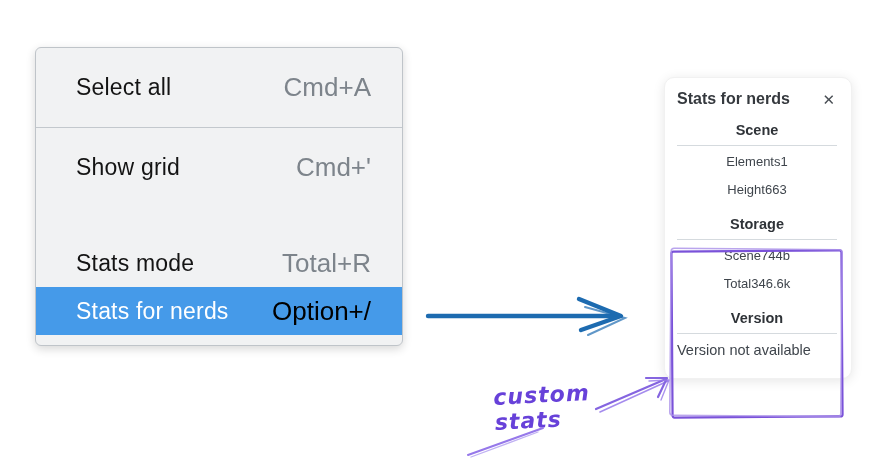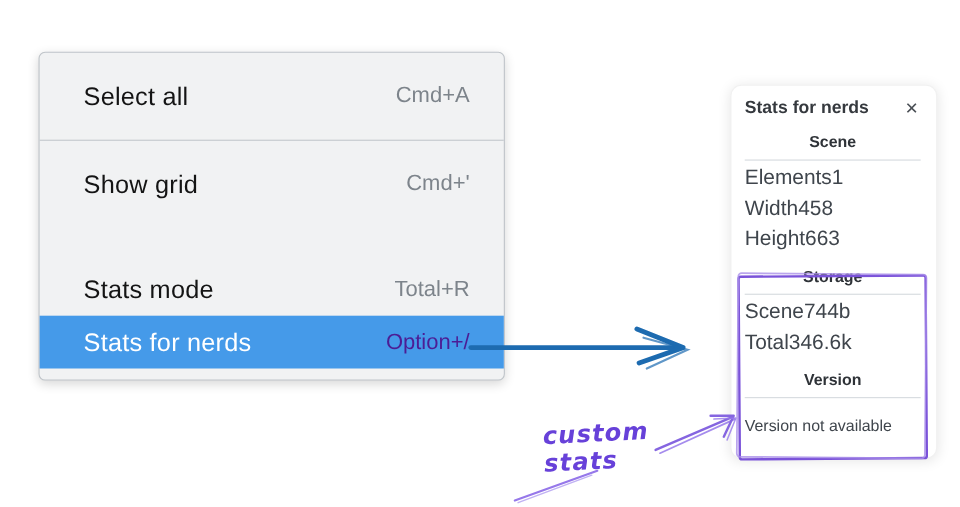--- a/index.html
+++ b/index.html
@@ -1,42 +1,42 @@
 <!DOCTYPE html>
 <html><head>
 <meta charset="utf-8">
 <style>
   * { margin: 0; padding: 0; box-sizing: border-box; }
   html, body { width: 873px; height: 461px; background: #ffffff; overflow: hidden; }
   body { font-family: "Liberation Sans", sans-serif; position: relative; }
 
   
   .menu {
-    position: absolute; left: 35px; top: 47px; width: 424px;
+    position: absolute; left: 35px; top: 47px; width: 368px;
     background: #f1f2f3;
     border: 1px solid #bfc4c9;
     border-radius: 6px;
     box-shadow: 0 3px 10px rgba(0,0,0,.16);
     padding: 15px 0 10px 0;
   }
   .menu-item {
     height: 48px;
     display: flex; align-items: center; justify-content: space-between;
     padding: 0 31px 0 40px;
     cursor: default;
   }
   .mi-label { font-size: 23px; color: #141414; letter-spacing: .2px; }
-  .mi-shortcut { font-size: 20px; color: #7d848b; }
+  .mi-shortcut { font-size: 26px; color: #7d848b; }
   .menu-divider {
     border-top: 1px solid #c3c8cd;
     margin: 16px 0 15px 0;
   }
   .menu-item.selected { background: #459ae9; }
   .menu-item.selected .mi-label { color: #ffffff; }
-  .menu-item.selected .mi-shortcut { color: #4c1d95; text-align: right; }
+  .menu-item.selected .mi-shortcut { color: #000000; text-align: right; }
 
   
   .blue-arrow { position: absolute; left: 424px; top: 294px; }
 
   
   .panel {
     position: absolute; left: 664px; top: 77px; width: 188px;
     background: #ffffff;
     border: 1px solid #f1f1f1;
     border-radius: 10px;
@@ -50,24 +50,24 @@
     font-size: 15px; color: #4a4f55; line-height: 1; cursor: pointer;
     padding: 1px 2px; font-weight: 400;
   }
   .sec-heading {
     text-align: center; font-weight: bold; font-size: 14.5px; color: #2f3338;
     margin-top: 12px;
   }
   .sec-heading.first { margin-top: 14px; }
   .panel hr { border: none; border-top: 1px solid #d5dade; margin: 7px 0 2px 0; }
   .stat-row {
-    display: flex; justify-content: flex-start; align-items: center;
-    font-size: 19px; line-height: 28px; color: #3f454c;
+    display: flex; justify-content: center; align-items: center;
+    font-size: 13px; line-height: 28px; color: #3f454c;
   }
-  .version-note { font-size: 14.5px; line-height: 28px; margin-top: 12px; color: #3f454c; }
+  .version-note { font-size: 14.5px; line-height: 28px; margin-top: 2px; color: #3f454c; }
 
   
   .purple-rect { position: absolute; left: 665px; top: 244px; pointer-events: none; }
   .purple-arrow { position: absolute; left: 588px; top: 368px; }
   .purple-line { position: absolute; left: 462px; top: 421px; }
   .custom-stats {
     position: absolute; left: 494px; top: 381px; width: 150px;
     font-size: 22px; font-weight: bold; font-style: italic;
     color: #6741d9;
     transform: rotate(-3deg);
@@ -113,24 +113,20 @@
   </div>
 
   <div>
     <div class="sec-heading first">Scene</div>
     <hr>
     <div class="stat-row">
       <span>Elements</span>
       <span>1</span>
     </div>
     <div class="stat-row">
-      <span>Width</span>
-      <span>458</span>
-    </div>
-    <div class="stat-row">
       <span>Height</span>
       <span>663</span>
     </div>
   </div>
 
   <div>
     <div class="sec-heading">Storage</div>
     <hr>
     <div class="stat-row">
       <span>Scene</span>

